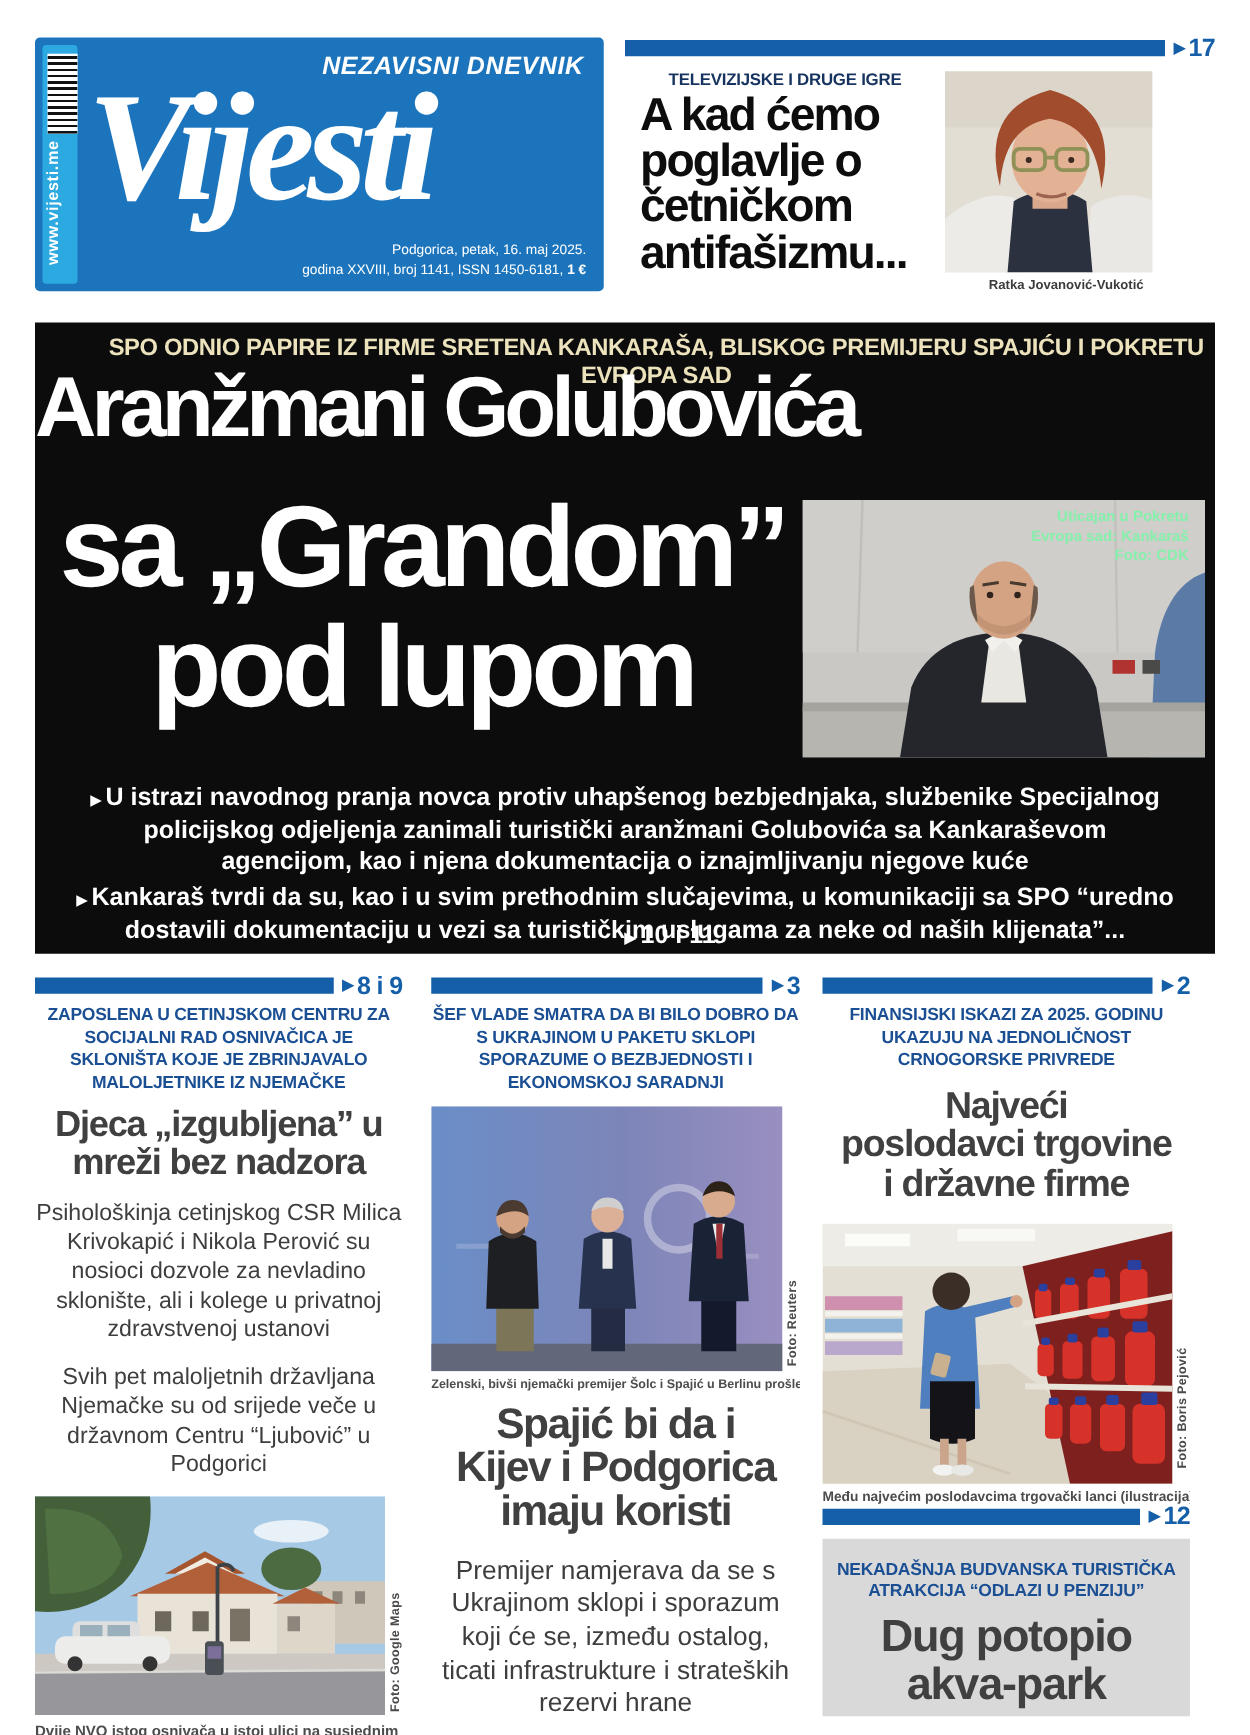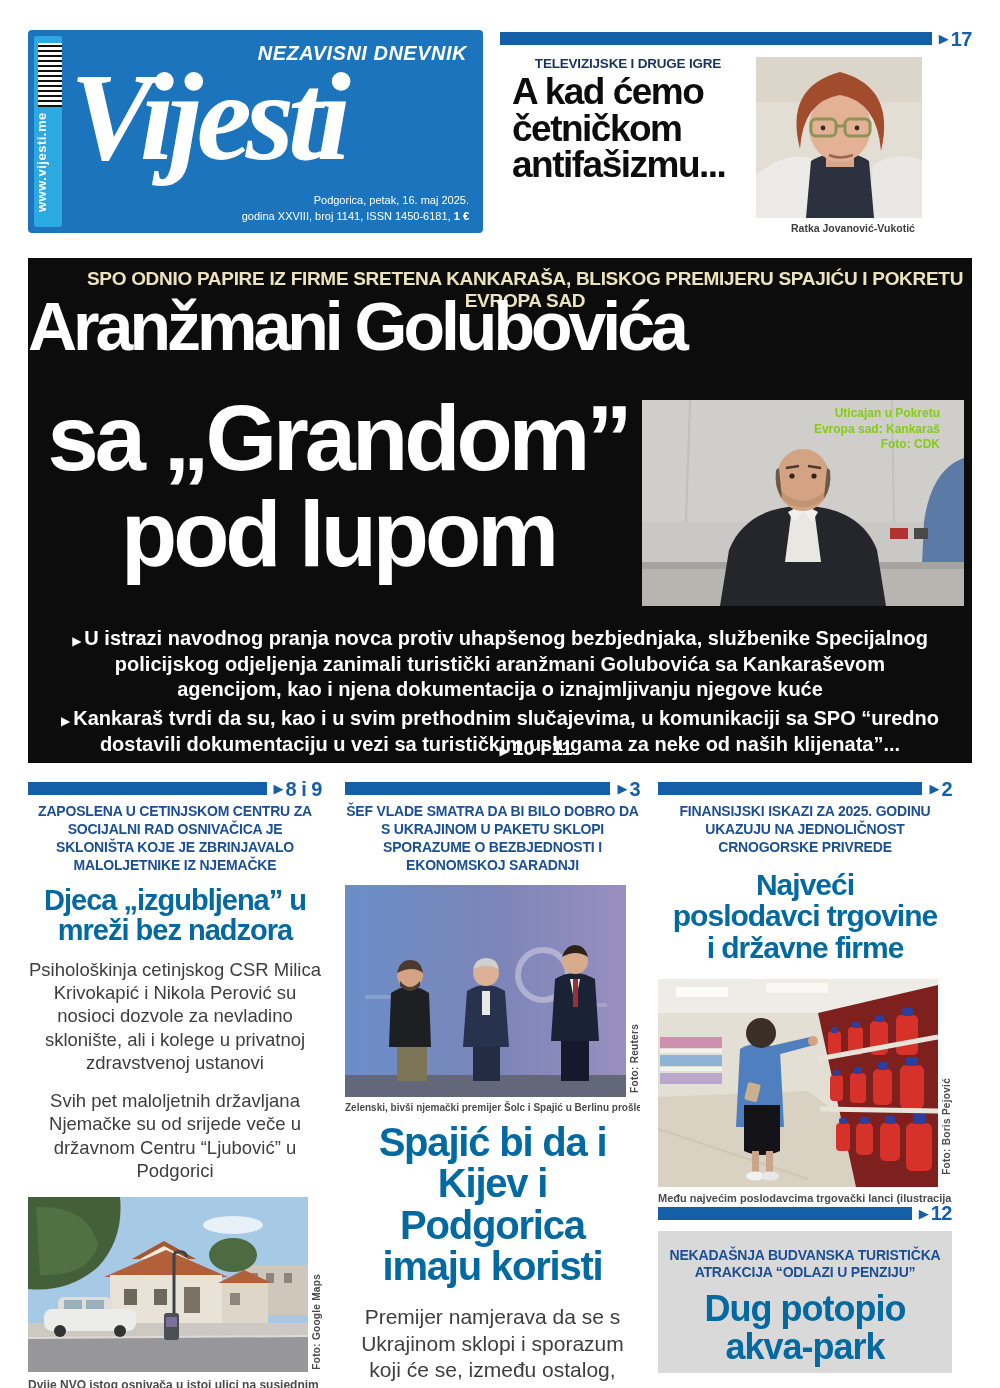--- a/index.html
+++ b/index.html
@@ -48,39 +48,39 @@
   .lead{position:absolute;left:28px;top:258px;width:944px;height:505px;background:#0c0c0c;}
   .lead-kicker{position:absolute;top:10px;left:0;width:100%;text-align:center;
                font-size:19px;font-weight:700;color:#ece3bd;letter-spacing:-.3px;padding-left:25px;}
   .lead-h1{position:absolute;top:34px;left:0;width:100%;text-align:left;white-space:nowrap;
            font-size:68px;font-weight:800;color:#fff;letter-spacing:-4px;line-height:1;}
   .lead-h2{position:absolute;top:134px;left:0;width:620px;text-align:center;white-space:nowrap;
            font-size:92px;font-weight:800;color:#fff;letter-spacing:-4px;line-height:1;}
   .lead-h3{position:absolute;top:230px;left:0;width:620px;text-align:center;white-space:nowrap;
            font-size:92px;font-weight:800;color:#fff;letter-spacing:-4px;line-height:1;}
   .lead-photo{position:absolute;top:142px;right:8px;width:322px;height:206px;}
-  .lead-photo-caption{position:absolute;top:6px;right:24px;text-align:right;
-                      font-size:12px;font-weight:700;color:#84cc16;line-height:1.3;}
+  .lead-photo-caption{position:absolute;top:6px;right:13px;text-align:right;
+                      font-size:12px;font-weight:700;color:#86efac;line-height:1.3;}
   .lead-b{position:absolute;left:32px;right:32px;text-align:center;color:#fff;
           font-size:20px;font-weight:700;line-height:1.28;}
   .lead-b .arrow{color:#fff;font-size:12px;margin:0 3px 0 0;}
   .lead-b1{top:348px;}
   .lead-b2{top:428px;}
   .lead-ref{position:absolute;top:479px;left:0;width:100%;text-align:center;
             color:#fff;font-size:20px;font-weight:800;margin-left:36px;}
   .lead-ref .arrow{color:#fff;font-size:13px;margin:0 3px 0 0;}
 
   
   .col{position:absolute;top:781px;width:294px;}
   .col1{left:28px;} .col2{left:345px;width:295px;} .col3{left:658px;}
   .col-kicker{margin-top:7px;text-align:center;font-size:14px;font-weight:700;
               color:#1b4f94;line-height:1.28;letter-spacing:-.2px;}
-  .col-hl{text-align:center;font-weight:800;color:#0369a1;line-height:1.05;}
+  .col-hl{text-align:center;font-weight:800;color:#404040;line-height:1.05;}
   .c1-hl{margin-top:10px;font-size:29px;letter-spacing:-1px;}
-  .c2-hl{margin-top:8px;font-size:40px;letter-spacing:-1.2px;line-height:1.04;}
+  .c2-hl{margin-top:8px;font-size:34px;letter-spacing:-1.2px;line-height:1.04;}
   .c3-hl{margin-top:12px;font-size:30px;letter-spacing:-1px;}
   .deck{text-align:center;color:#3e3e3e;line-height:1.27;}
   .c1-deck1{margin-top:12px;font-size:18.5px;}
   .c1-deck2{margin-top:14px;font-size:18.5px;}
   .c2-deck{margin-top:16px;font-size:21px;}
   .photo-wrap{position:relative;margin-top:14px;}
   .photo-wrap svg{display:block;}
   .vcredit{position:absolute;right:0;writing-mode:vertical-rl;transform:rotate(180deg);
            font-size:10px;font-weight:700;color:#4a4a4a;letter-spacing:.3px;}
   .caption{margin-top:6px;font-size:12px;font-weight:700;color:#4c4c4c;line-height:1.3;}
@@ -110,20 +110,21 @@
 
   <div class="teaser">
     <div class="pagebar">
       <div class="bar"></div>
       <span class="arrow">▶</span>
       <span class="pagenum">17</span>
     </div>
     <div class="teaser-kicker">TELEVIZIJSKE I DRUGE IGRE</div>
     <div class="teaser-hl">
       <div>A kad ćemo</div>
+      <div>poglavlje o</div>
       <div>četničkom</div>
       <div>antifašizmu...</div>
     </div>
     <svg class="teaser-photo" viewBox="0 0 166 161" width="166" height="161">
       <rect width="166" height="161" fill="#e3ded4"></rect>
       <rect width="166" height="45" fill="#dcd6ca"></rect>
       <path d="M0 161 L0 118 C22 100 42 96 56 102 L60 161 Z" fill="#ecebe7"></path>
       <path d="M166 161 L166 103 C150 96 130 99 117 108 L112 161 Z" fill="#e9e8e4"></path>
       <path d="M50 161 L55 104 C72 93 98 93 113 104 L118 161 Z" fill="#2c3140"></path>
       <rect x="70" y="84" width="28" height="26" fill="#d9a88c"></rect>

